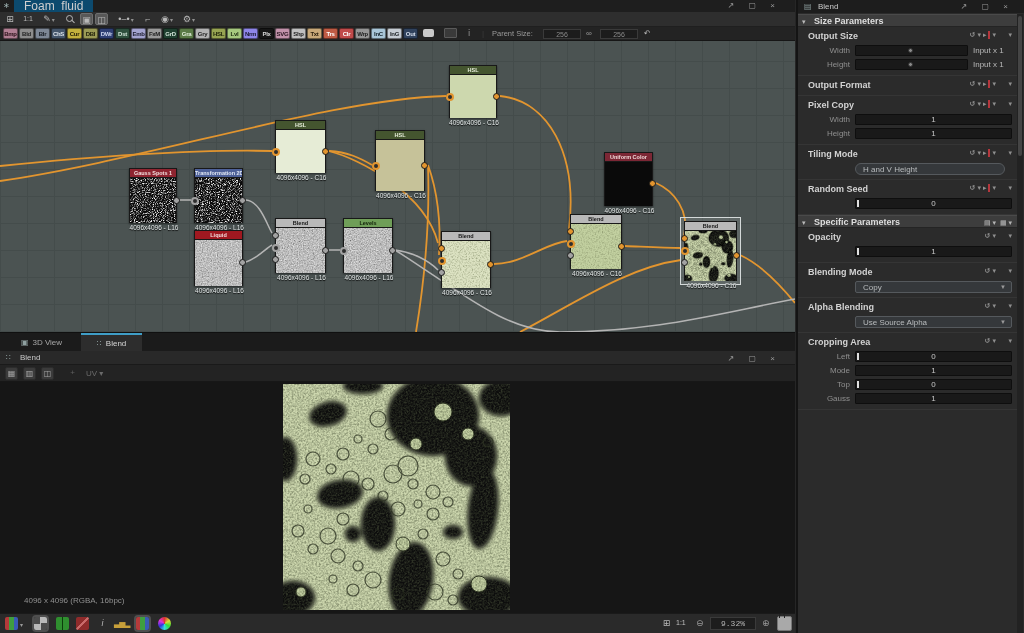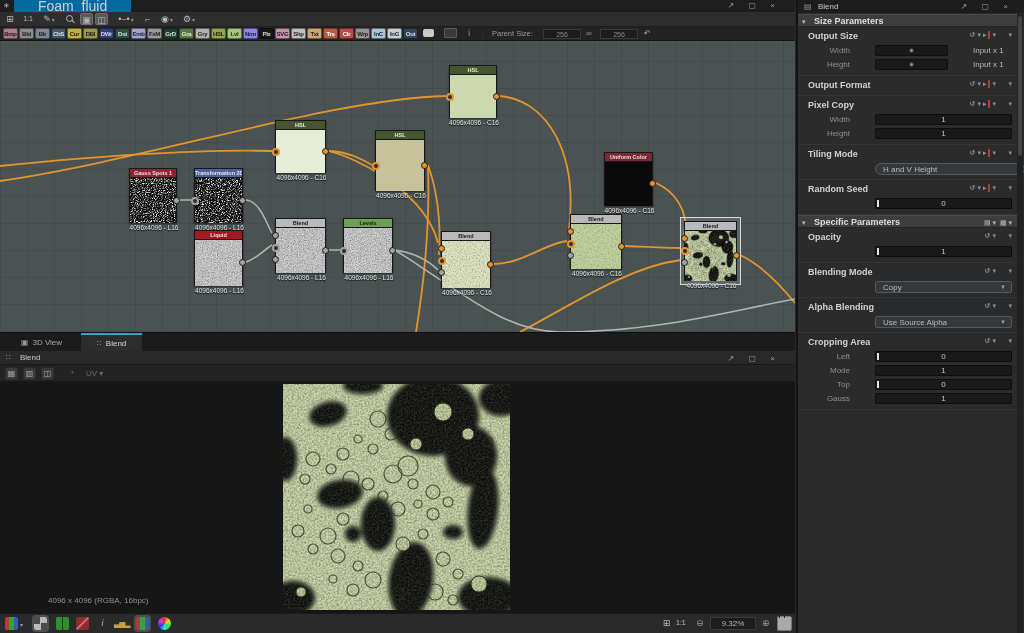--- a/index.html
+++ b/index.html
@@ -2,21 +2,21 @@
 <html><head>
 <meta charset="utf-8">
 <style>
   html,body{margin:0;padding:0;background:#161616;}
   *{box-sizing:border-box;font-family:"Liberation Sans","DejaVu Sans",sans-serif;}
   .window{position:relative;width:1024px;height:633px;background:#262626;overflow:hidden;color:#c9c9c9;}
   .abs{position:absolute;}
 
   
   .g-tabbar{left:0;top:0;width:795px;height:12px;background:#1e1e1e;font-size:8px;}
-  .g-tab{position:absolute;left:14px;top:0;height:12px;padding:0 24px;background:#0369a1;color:#cfcfcf;line-height:12px;font-size:14px;}
+  .g-tab{position:absolute;left:14px;top:0;height:12px;padding:0 10px;background:#0c4a6e;color:#cfcfcf;line-height:12px;font-size:12px;}
   .g-tab-icon{position:absolute;left:3px;top:1px;color:#9fb3b3;font-size:8px;}
   .winbtns{position:absolute;top:1px;font-size:8px;color:#9a9a9a;letter-spacing:6px;}
   .g-toolbar{left:0;top:12px;width:795px;height:15px;background:#2e2e2e;border-bottom:1px solid #1f1f1f;font-size:9px;}
   .tbtn{position:absolute;top:1px;height:12px;line-height:12px;color:#b8b8b8;font-size:9px;text-align:center;}
   .tbtn.sel{background:#585858;border:1px solid #6e6e6e;border-radius:2px;}
   .dd{font-size:6px;color:#8f8f8f;margin-left:1px;}
   .g-shelf{left:0;top:27px;width:795px;height:14px;background:#232323;border-bottom:1px solid #161616;}
   .chip{position:absolute;top:1px;width:15px;height:11px;border-radius:2px;font-size:6px;font-weight:bold;text-align:center;line-height:11px;letter-spacing:-0.3px;border:1px solid rgba(0,0,0,.45);}
   .shelf-extra{position:absolute;top:0;height:14px;font-size:8px;color:#9a9a9a;}
   .psize-box{position:absolute;top:2px;width:38px;height:10px;background:#1c1c1c;border:1px solid #3a3a3a;color:#8a8a8a;font-size:7px;text-align:center;line-height:9px;}
@@ -39,21 +39,21 @@
 
   
   .v-tabs{left:0;top:332px;width:795px;height:19px;background:#1b1b1b;border-top:1px solid #101010;}
   .v-tab{position:absolute;top:0;height:19px;font-size:8px;color:#a7a7a7;line-height:19px;text-align:center;}
   .v-tab.active{background:#2d2d2d;color:#d6d6d6;border-top:2px solid #3f9ec7;line-height:17px;}
   .v-tab .ticon{margin-right:4px;color:#8fa0a0;font-size:8px;}
   .v-header{left:0;top:351px;width:795px;height:14px;background:#292929;border-bottom:1px solid #1a1a1a;font-size:8px;line-height:14px;color:#c9c9c9;}
   .v-toolbar{left:0;top:365px;width:795px;height:17px;background:#232323;border-bottom:1px solid #171717;}
   .vtb-btn{position:absolute;top:2px;width:13px;height:13px;background:#3b3b3b;border:1px solid #2c2c2c;border-radius:2px;color:#a5a5a5;font-size:8px;text-align:center;line-height:12px;}
   .viewport{left:0;top:382px;width:795px;height:231px;background:#161616;overflow:hidden;}
-  .status-line{position:absolute;left:24px;top:214px;font-size:8px;color:#8f8f8f;margin-left:24px;}
+  .status-line{position:absolute;left:24px;top:214px;font-size:8px;color:#8f8f8f;}
   .v-bottom{left:0;top:613px;width:795px;height:20px;background:#2a2a2a;border-top:1px solid #1a1a1a;}
   .bicon{position:absolute;top:3px;width:13px;height:13px;border-radius:2px;}
   .bicon.selbg{box-shadow:0 0 0 2px #4f4f4f;background-clip:padding-box;}
   .checker{background:conic-gradient(#b9b9b9 25%,#4c4c4c 0 50%,#b9b9b9 0 75%,#4c4c4c 0);}
   .rgbbars{background:linear-gradient(90deg,#b43a3a 0 33%,#3f9e3f 33% 66%,#3a5ab4 66%);}
   .greenbars{background:linear-gradient(90deg,#2f8f2f 0 45%,#0c3c0c 45% 55%,#2f8f2f 55%);}
   .redx{background:linear-gradient(135deg,#8f2b2b 0 45%,#c96a6a 45% 55%,#8f2b2b 55%);}
   .histo{font-size:8px;color:#c8a03a;line-height:13px;text-align:center;letter-spacing:-1px;}
   .wheel{background:conic-gradient(#d33,#dd3,#3d3,#3dd,#33d,#d3d,#d33);border-radius:50%;}
   .i-mag{position:relative;width:7px;height:7px;border:1.3px solid #b5b5b5;border-radius:50%;display:inline-block;}
@@ -70,21 +70,21 @@
   .rp-thumb{position:absolute;left:1px;top:2px;width:4px;height:140px;background:#454545;border-radius:2px;}
   .rp-content{position:absolute;left:0;top:14px;width:220px;}
   .sec-bar{height:13px;background:#3d3d3d;border-top:1px solid #4a4a4a;border-bottom:1px solid #242424;font-size:9px;font-weight:bold;color:#dedede;line-height:13px;padding-left:16px;position:relative;}
   .sec-bar .tri{position:absolute;left:4px;top:0;font-size:7px;color:#bbb;}
   .sec-icons{position:absolute;right:6px;top:0;font-size:7px;color:#b5b5b5;}
   .grp{position:relative;padding:4px 6px 3px 10px;border-bottom:1px solid #353535;}
   .grp-title{font-size:9px;font-weight:bold;color:#d2d2d2;height:12px;position:relative;}
   .grp-icons{position:absolute;right:16px;top:0;font-size:7px;color:#909090;display:flex;align-items:center;gap:2px;}
   .redbar{width:2px;height:8px;background:#b5373d;display:inline-block;}
   .grp-dd-far{position:absolute;right:0;top:0;font-size:7px;color:#909090;}
-  .rp-row{display:flex;align-items:center;height:13px;margin:1px 0;gap:20px;}
+  .rp-row{display:flex;align-items:center;height:13px;margin:1px 0;}
   .rp-label{width:42px;text-align:right;margin-right:5px;font-size:8px;color:#8f8f8f;flex:none;}
   .track{position:relative;flex:1;height:11px;background:#191919;border:1px solid #0e0e0e;border-radius:1px;}
   .track .val{position:absolute;left:0;right:0;top:0;text-align:center;font-size:8px;color:#c6c6c6;line-height:10px;}
   .track .tick{position:absolute;left:1px;top:1px;width:2px;height:7px;background:#e0e0e0;}
   .track .knob{position:absolute;left:47%;top:2px;width:5px;height:5px;border-radius:50%;background:#8a8a8a;border:1px solid #2e2e2e;}
   .suffix{width:44px;padding-left:5px;font-size:8px;color:#b9b9b9;flex:none;}
   .ddbox{position:relative;height:12px;background:#35383b;border:1px solid #55595d;color:#b9bcbe;font-size:8px;line-height:11px;padding-left:7px;}
   .ddbox.pill{border-radius:6px;width:150px;flex:none;}
   .ddbox.full{flex:1;border-radius:2px;}
   .ddbox .arr{position:absolute;right:5px;top:0;font-size:6px;color:#9a9a9a;}
@@ -450,21 +450,21 @@
     <span class="bicon greenbars" style="left:56px;"></span>
     <span class="bicon redx" style="left:76px;"></span>
     <span class="bicon" style="left:96px;color:#b5b5b5;font-style:italic;font-size:9px;text-align:center;line-height:13px;">i</span>
     <span class="bicon histo" style="left:114px;">▃▅▂</span>
     <span class="bicon rgbbars selbg" style="left:136px;"></span>
     <span class="bicon wheel" style="left:158px;"></span>
 
     <span class="bicon" style="left:660px;color:#b5b5b5;font-size:9px;text-align:center;line-height:13px;">⊞</span>
     <span style="position:absolute;left:676px;top:5px;font-size:7px;color:#c0c0c0;">1:1</span>
     <span style="position:absolute;left:696px;top:4px;font-size:9px;color:#9a9a9a;">⊖</span>
-    <span class="zoomfield" style="left:710px;">9.32%</span>
+    <span class="zoomfield" style="left:710px;font-family:Liberation Mono, monospace;">9.32%</span>
     <span style="position:absolute;left:762px;top:4px;font-size:9px;color:#9a9a9a;">⊕</span>
     <span class="lockbtn" style="left:777px;"><span class="padlock"></span></span>
   </div>
 
   <div class="abs rpanel">
     <div class="rp-header">
       <span style="position:absolute;left:6px;color:#8fa0a0;">▤</span>
       <span style="position:absolute;left:20px;">Blend</span>
       <span class="winbtns" style="right:12px;top:0;">↗ ▢ ×</span>
     </div>

